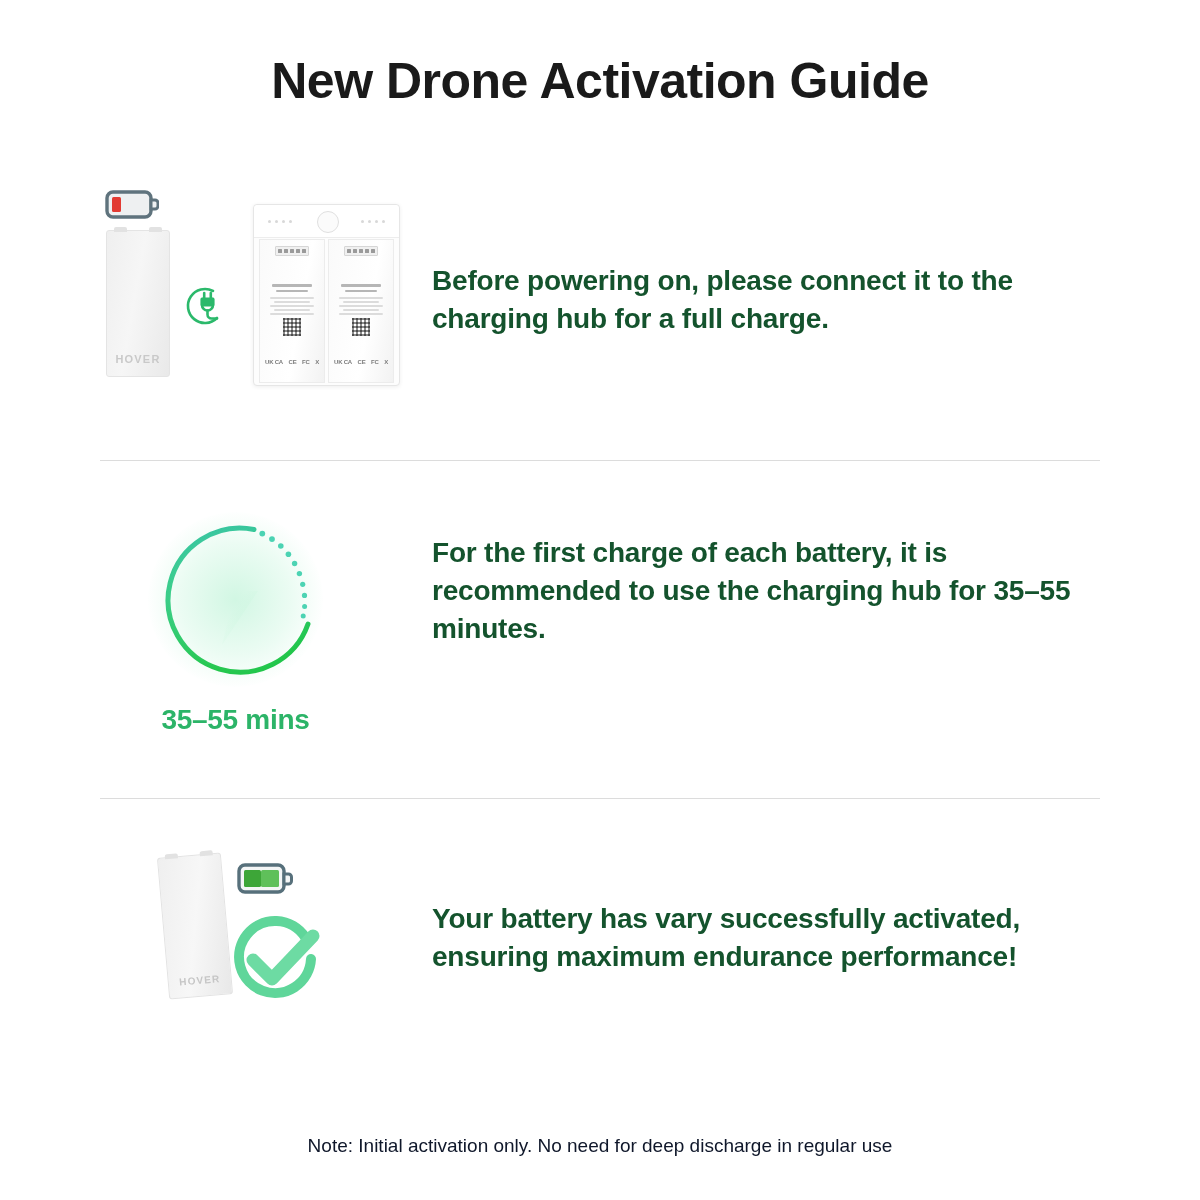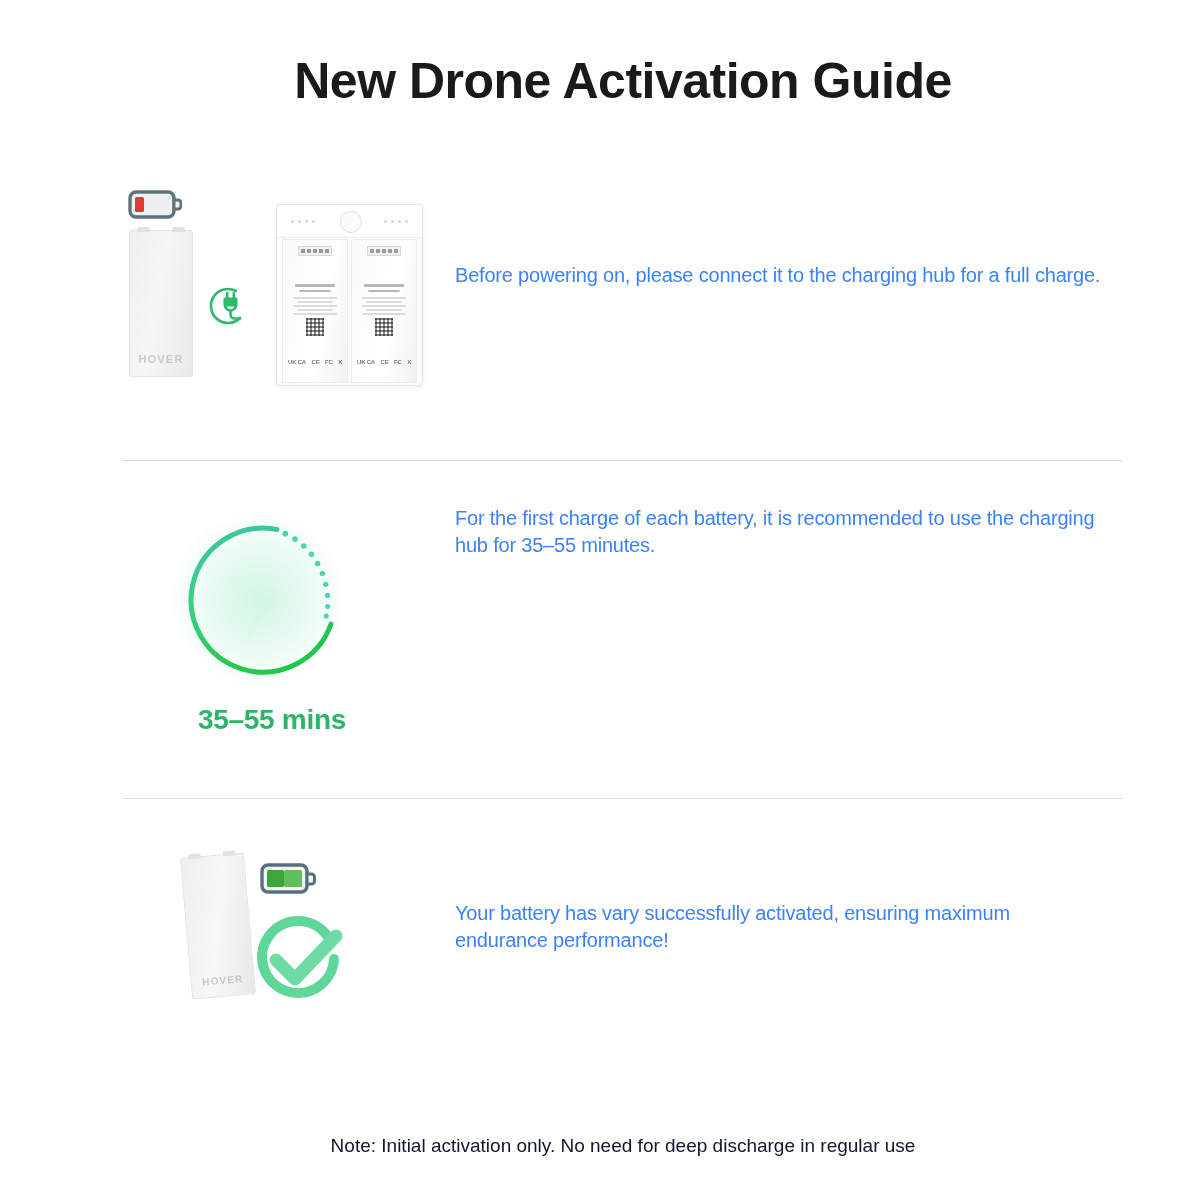--- a/index.html
+++ b/index.html
@@ -11,21 +11,20 @@
     height: 1200px;
     background: #ffffff;
     font-family: "Liberation Sans", sans-serif;
     color: #2e3033;
     overflow: hidden;
   }
   .page {
     position: relative;
     width: 983px;
     height: 1200px;
-    margin-left: 23px;
   }
 
   
   .title {
     position: absolute;
     top: 52px;
     left: 0;
     width: 1200px;
     text-align: center;
     font-size: 50px;
@@ -45,36 +44,36 @@
   .divider.d1 { top: 460px; }
   .divider.d2 { top: 798px; }
 
   
   .sec-text {
     position: absolute;
     left: 432px;
     width: 650px;
   }
   .sec-head {
-    font-size: 20px;
-    font-weight: normal;
+    font-size: 28px;
+    font-weight: bold;
     line-height: 1.35;
-    color: #3b82f6;
+    color: #14532d;
     letter-spacing: -0.2px;
   }
   .sec-note {
     margin-top: 18px;
     font-size: 18px;
     line-height: 1.45;
     font-weight: normal;
     color: #5e6164;
   }
 
   #sec1-text { top: 262px; width: 660px; }
-  #sec2-text { top: 505px; width: 650px; }
+  #sec2-text { top: 534px; width: 650px; }
   #sec3-text { top: 900px; width: 620px; }
 
   
   .footer {
     position: absolute;
     top: 1135px;
     left: 0;
     width: 1200px;
     text-align: center;
     font-size: 19px;
@@ -275,21 +274,21 @@
     left: 0; top: 0;
     width: 175px; height: 175px;
     border-radius: 50%;
     background: radial-gradient(circle at 50% 50%, rgba(129,232,178,0.36) 0%, rgba(165,240,200,0.22) 45%, rgba(255,255,255,0) 72%);
   }
   .mins {
     position: absolute;
     top: 192px;
     left: 0;
     width: 175px;
-    text-align: right;
+    text-align: center;
     font-size: 28px;
     font-weight: bold;
     color: #2cb468;
     letter-spacing: -0.3px;
   }
 
   
   #art3 {
     position: absolute;
     left: 155px;

